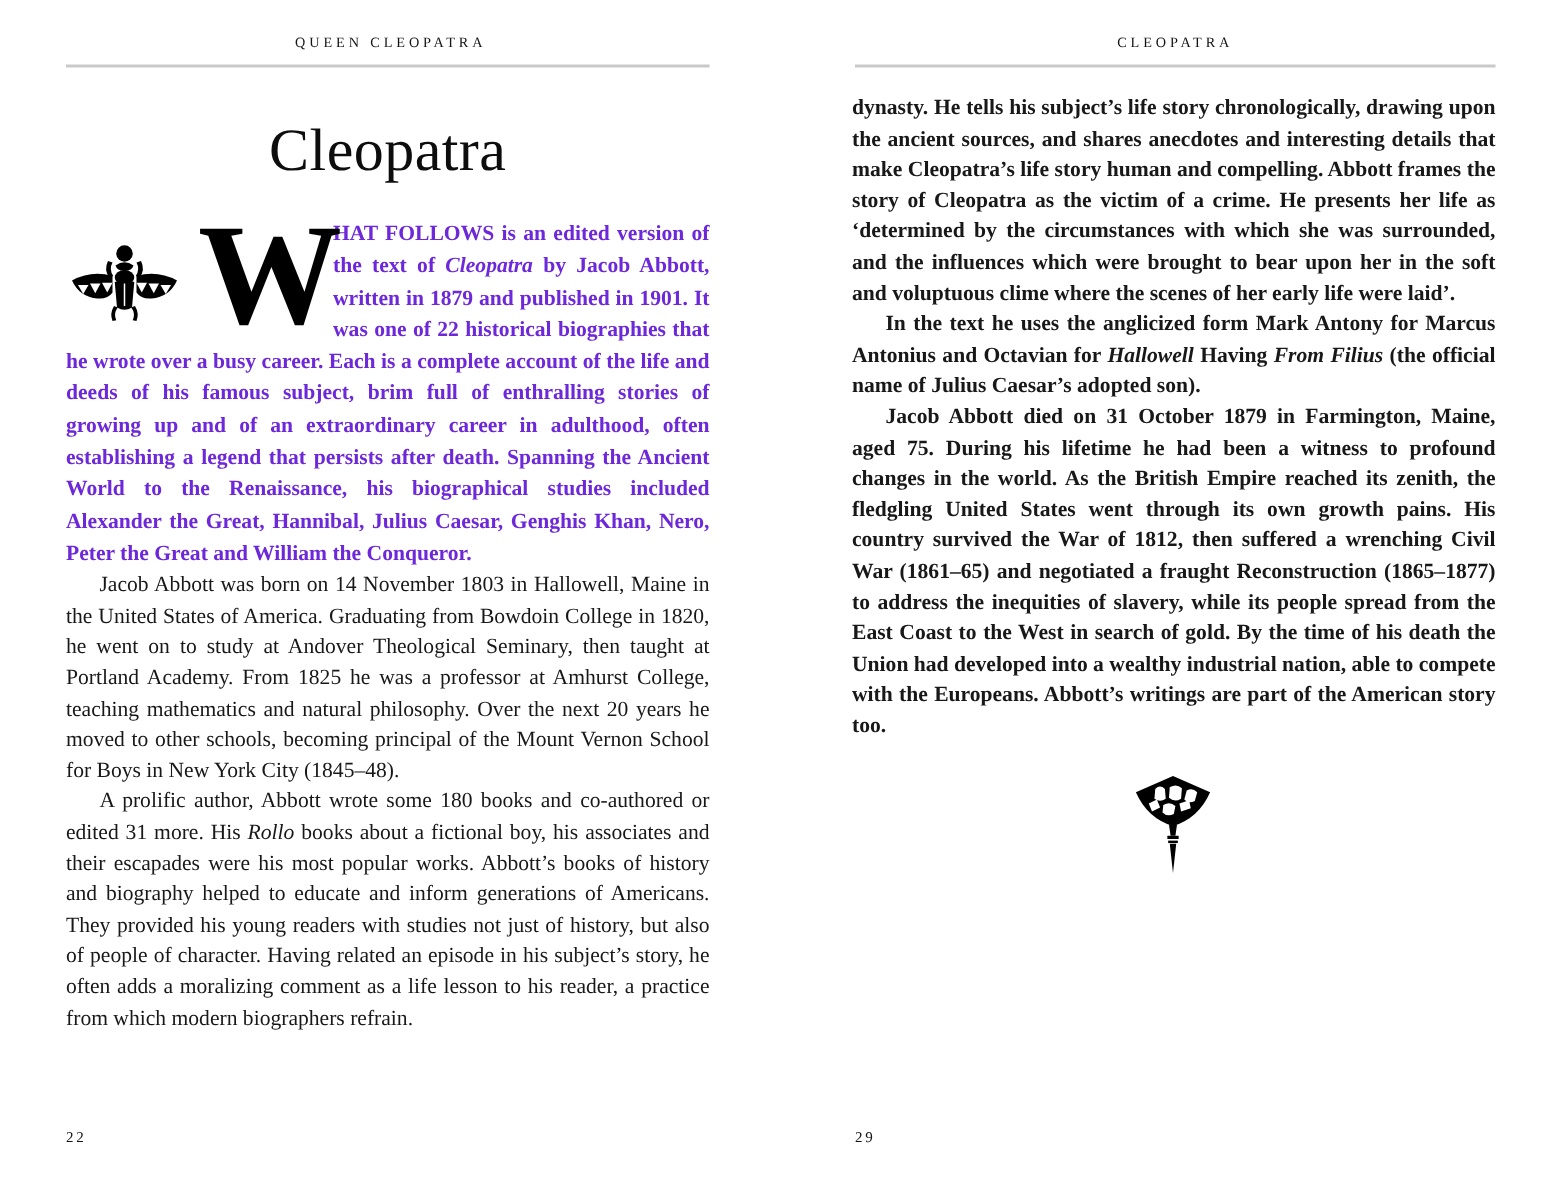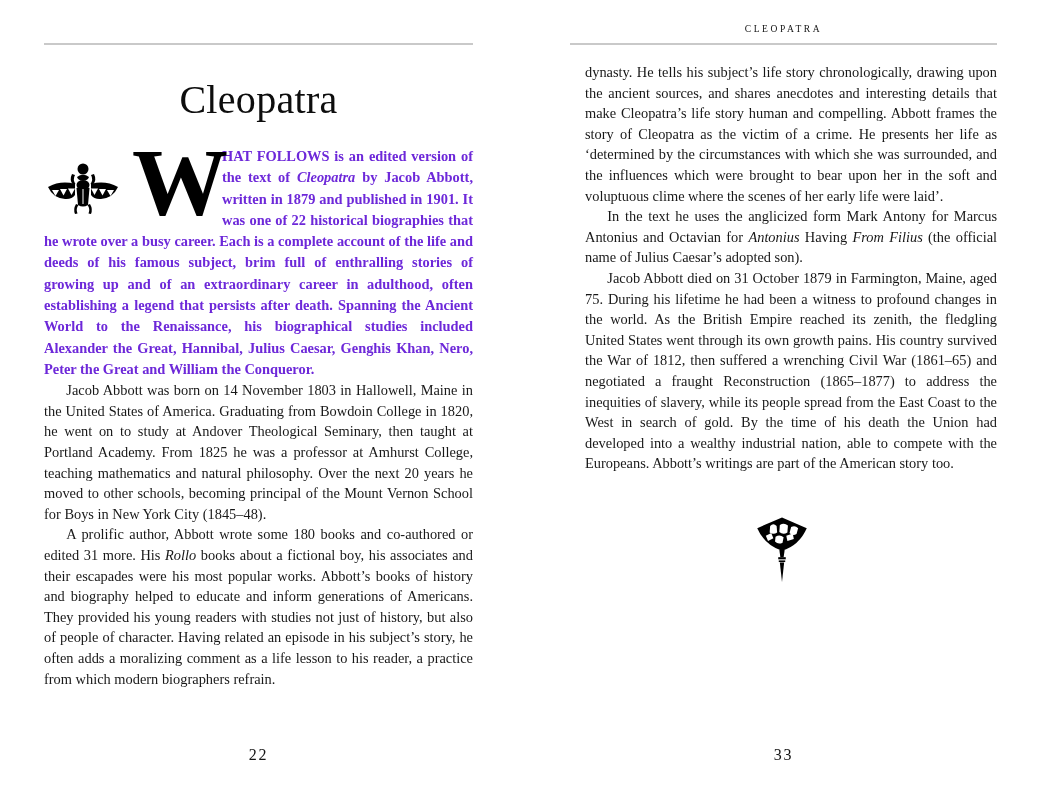--- a/index.html
+++ b/index.html
@@ -71,21 +71,21 @@
   .column {
     font-size: 14.4px;
     line-height: 20.6px;
     text-align: justify;
     text-justify: inter-word;
     hyphens: none;
     color: #181818;
   }
   .page-verso .column { padding-top: 26px; }
   .page-recto .column { padding-top: 0; }
-  .page-recto .column-top { position: absolute; top: 62px; left: 64px; right: 45px; }
+  .page-recto .column-top { position: absolute; top: 62px; left: 47px; right: 45px; font-weight: bold; }
 
   p.para {
     margin: 0;
     text-indent: 1.55em;
   }
   p.para.no-indent { text-indent: 0; }
 
   
   .lead {
     font-weight: bold;
@@ -134,37 +134,37 @@
     display: flex;
     justify-content: center;
   }
 
   
   .folio {
     position: absolute;
     left: 0;
     right: 0;
     bottom: 36px;
-    text-align: center;
-    font-size: 16px;
+    font-size: 10px;
     letter-spacing: 1.8px;
     color: #141414;
   }
   .page-verso .folio { padding: 0 48px 0 44px; }
   .page-recto .folio { padding: 0 45px 0 49px; }
 
   em { font-style: italic; }
 </style>
 </head>
 <body>
 
 <div class="spread">
 
   <div class="page page-verso">
 
+    <div class="running-head">Queen Cleopatra</div>
     <div class="head-rule"></div>
 
     <h1 class="chapter-title">Cleopatra</h1>
 
     <div class="column">
 
       <div class="opening-block">
         <div class="dropcap-float">
           <span class="ornament-scarab">
             <svg viewBox="0 0 148 112" width="74" height="56" aria-hidden="true">
@@ -215,21 +215,21 @@
   </div>
 
   <div class="page page-recto">
 
     <div class="running-head">Cleopatra</div>
     <div class="head-rule"></div>
 
     <div class="column column-top">
       <p class="para no-indent">dynasty. He tells his subject’s life story chronologically, drawing upon the ancient sources, and shares anecdotes and interesting details that make Cleopatra’s life story human and compelling. Abbott frames the story of Cleopatra as the victim of a crime. He presents her life as ‘determined by the circumstances with which she was surrounded, and the influences which were brought to bear upon her in the soft and voluptuous clime where the scenes of her early life were laid’.</p>
 
-      <p class="para"><span>In the text he uses the anglicized form Mark Antony for Marcus Antonius and Octavian for </span><em>Antonius</em><span> Having </span><em>From Filius</em><span> (the official name of Julius Caesar’s adopted son).</span></p>
+      <p class="para"><span>In the text he uses the anglicized form Mark Antony for Marcus Antonius and Octavian for </span><em>Hallowell</em><span> Having </span><em>From Filius</em><span> (the official name of Julius Caesar’s adopted son).</span></p>
 
       <p class="para">Jacob Abbott died on 31 October 1879 in Farmington, Maine, aged 75. During his lifetime he had been a witness to profound changes in the world. As the British Empire reached its zenith, the fledgling United States went through its own growth pains. His country survived the War of 1812, then suffered a wrenching Civil War (1861–65) and negotiated a fraught Reconstruction (1865–1877) to address the inequities of slavery, while its people spread from the East Coast to the West in search of gold. By the time of his death the Union had developed into a wealthy industrial nation, able to compete with the Europeans. Abbott’s writings are part of the American story too.</p>
     </div>
 
     <div class="end-ornament">
       <span>
         <svg viewBox="0 0 100 132" width="54" height="71" aria-hidden="true">
           <g fill="#000">
 
             <path d="M50 10 L96 30 Q82 62 50 72 Q18 62 4 30 Z"></path>
@@ -245,16 +245,16 @@
 
             <rect x="43" y="84" width="14" height="4"></rect>
             <rect x="44" y="90" width="12" height="3"></rect>
 
             <path d="M46 94 l8 0 l-4 36 z"></path>
           </g>
         </svg>
       </span>
     </div>
 
-    <div class="folio">33</div>
+    <div class="folio">29</div>
   </div>
 
 </div>
 
 </body></html>

